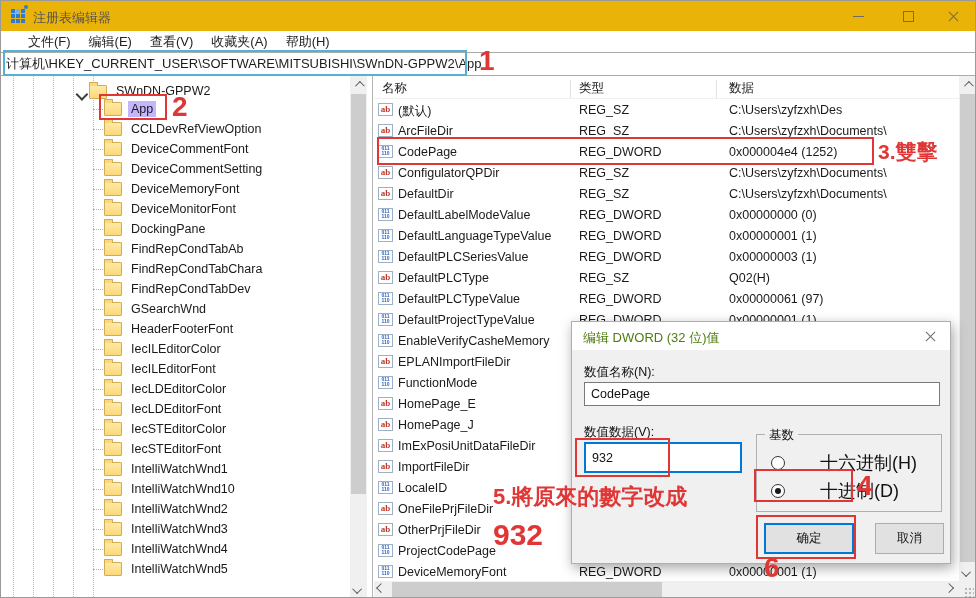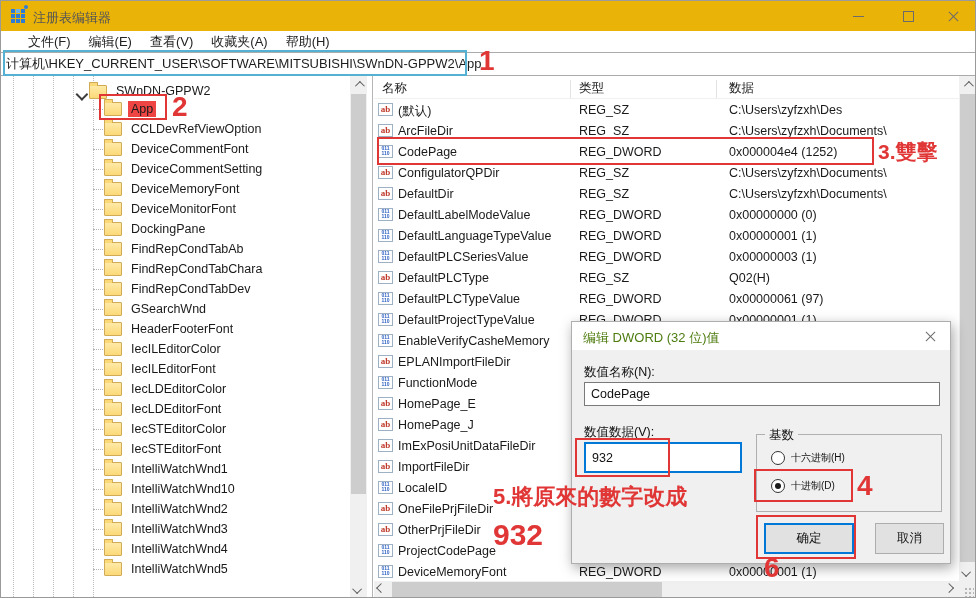--- a/index.html
+++ b/index.html
@@ -35,21 +35,21 @@
   .tree-rows{position:absolute;left:0;top:23px;}
   .tree-row{height:20px;display:flex;align-items:center;}
   .connector{width:10px;border-top:1px dotted #b5b5b5;margin-left:92px;margin-right:1px;}
   .chev{display:inline-block;width:7px;height:7px;border-top:2px solid #3d3d3d;border-right:2px solid #3d3d3d;}
   .chev.down{transform:rotate(135deg) translate(-1px,-1px);}
   .folder{position:relative;width:16px;height:12px;background:linear-gradient(#ffe9a6,#fbd978);
           border:1px solid #d2ab57;border-radius:1px;margin-right:6px;flex:none;}
   .folder::before{content:"";position:absolute;left:-1px;top:-4px;width:7px;height:3px;
           background:#fbd978;border:1px solid #d2ab57;border-bottom:none;border-radius:1px 1px 0 0;}
   .tree-label{font-size:12.5px;color:#1a1a1a;white-space:nowrap;padding:1px 3px;}
-  .tree-label.selected{background:#ef4444;}
+  .tree-label.selected{background:#c4b5fd;}
   .rootgap{width:12px;margin-left:73px;margin-right:3px;display:flex;justify-content:center;}
   
   .vsb{position:absolute;width:17px;background:#f0f0f0;}
   .sb-arrow{position:absolute;left:0;width:17px;height:17px;background:#f0f0f0;display:flex;align-items:center;justify-content:center;}
   .sb-chev{display:inline-block;width:6px;height:6px;border-top:1.5px solid #5a5a5a;border-right:1.5px solid #5a5a5a;}
   .sb-chev.up{transform:rotate(-45deg) translateY(2px);}
   .sb-chev.down{transform:rotate(135deg) translateY(2px);}
   .sb-chev.left{transform:rotate(-135deg) translateX(2px);}
   .sb-chev.right{transform:rotate(45deg) translateX(-2px);}
   .sb-thumb{position:absolute;left:1px;width:15px;background:#cdcdcd;}
@@ -79,21 +79,21 @@
   .dlg-close{position:absolute;right:0;top:0;width:40px;height:28px;display:flex;align-items:center;justify-content:center;}
   .dlg-label{position:absolute;font-size:12.5px;color:#111;}
   .dlg-field{position:absolute;background:#fff;border:1px solid #7a7a7a;box-sizing:border-box;
              font-size:12.5px;color:#111;display:flex;align-items:center;padding-left:6px;}
   .dlg-field.focused{border:2px solid #0078d7;}
   .groupbox{position:absolute;left:184px;top:112px;width:184px;height:76px;border:1px solid #b0b0b0;}
   .group-label{position:absolute;left:8px;top:-8px;background:#f0f0f0;padding:0 4px;font-size:12.5px;color:#111;}
   .radio-row{position:absolute;left:14px;display:flex;align-items:center;}
   .radio{width:12px;height:12px;border:1px solid #333;border-radius:50%;background:#fff;position:relative;margin-right:6px;flex:none;}
   .radio.checked::after{content:"";position:absolute;left:3px;top:3px;width:6px;height:6px;border-radius:50%;background:#1a1a1a;}
-  .radio-label{font-size:10px;color:#111;}
+  .radio-label{font-size:18px;color:#111;margin-left:29px;}
   .dlg-btn{position:absolute;background:#e1e1e1;border:1px solid #adadad;box-sizing:border-box;
            font-size:12.5px;color:#111;display:flex;align-items:center;justify-content:center;}
   .dlg-btn.default{border:2px solid #0078d7;}
   
   .ann{position:absolute;z-index:100;pointer-events:none;}
   .ann-box{border:2px solid var(--red);box-sizing:border-box;}
   .ann-box-cyan{border:2px solid var(--cyan);box-sizing:border-box;}
   .ann-text{color:var(--red);font-weight:bold;line-height:1;white-space:nowrap;}
 </style>
 </head>

